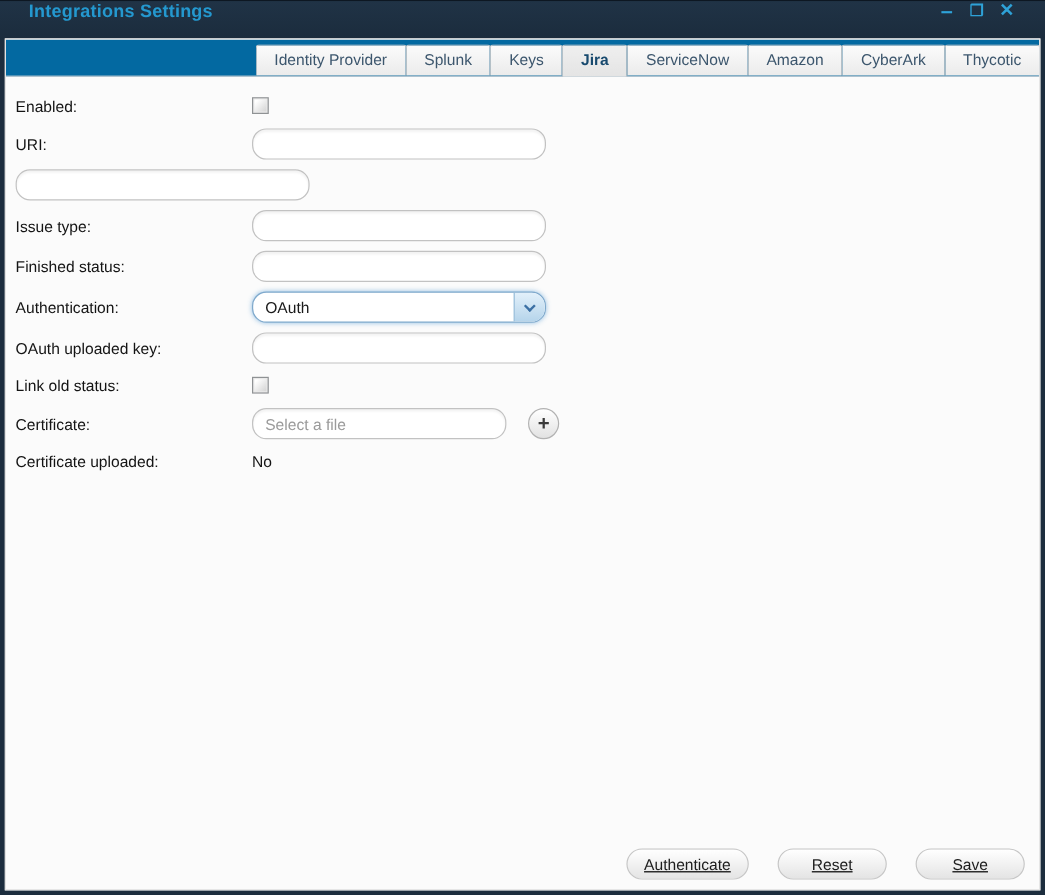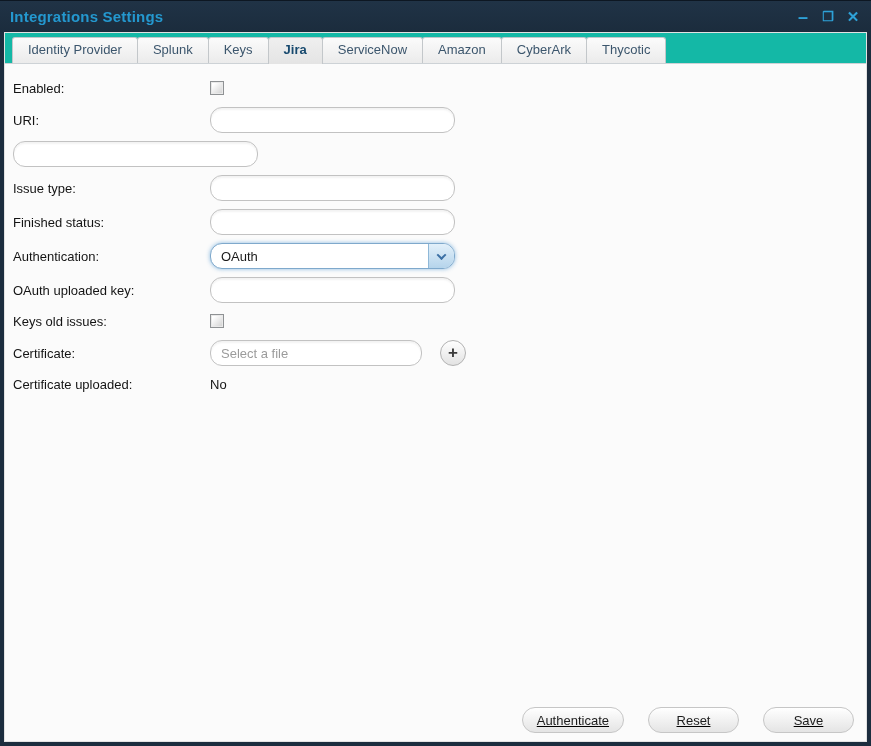--- a/index.html
+++ b/index.html
@@ -9,22 +9,22 @@
   .window {
     width:871px; height:746px;
     background:#1c2d3e;
     display:flex; flex-direction:column;
     border-top:1px solid #0d1722;
   }
 
   
   .titlebar {
     height:31px; flex:0 0 31px;
-    display:flex; align-items:center;
-    padding:0 10px;
+    display:flex; align-items:flex-start;
+    padding:0 24px;
     background:linear-gradient(#203346,#1b2c3d);
   }
   .titlebar .title {
     color:#2498cf; font-size:15px; font-weight:bold;
     letter-spacing:0.2px;
   }
   .win-controls { margin-left:auto; display:flex; align-items:center; gap:9px; }
   .win-btn {
     color:#2ea2d8; font-weight:bold; cursor:default;
     width:16px; text-align:center; font-size:14px; line-height:16px;
@@ -38,24 +38,25 @@
     flex:1; margin:0 4px 4px 4px;
     background:#fbfbfb;
     display:flex; flex-direction:column;
     border:1px solid #e2e2e2;
     overflow:hidden;
   }
 
   
   .tabbar {
     flex:0 0 30px;
-    background:#14b8a6;
+    background:#0369a1;
     display:flex; align-items:flex-end;
     padding:4px 0 0 7px;
     border-bottom:1px solid #cdd2d6;
+    justify-content:flex-end;
   }
   .tab {
     height:26px; line-height:24px;
     padding:0 15px;
     font-size:13px; color:#3c566d;
     background:linear-gradient(#fbfbfb,#ebebeb);
     border:1px solid #c3c7ca;
     border-bottom:none;
     border-radius:3px 3px 0 0;
     margin-right:-1px;
@@ -215,21 +216,21 @@
           </span>
         </div>
       </div>
 
       <div class="form-row">
         <span class="form-label">OAuth uploaded key:</span>
         <input class="text-input" type="text" value="" style="">
       </div>
 
       <div class="form-row compact">
-        <span class="form-label">Keys old issues:</span>
+        <span class="form-label">Link old status:</span>
         <span class="checkbox"></span>
       </div>
 
       <div class="form-row">
         <span class="form-label">Certificate:</span>
         <span class="file-wrap">
           <input class="text-input file-input" type="text" placeholder="Select a file" style="">
           <span class="add-btn">+</span>
         </span>
       </div>

